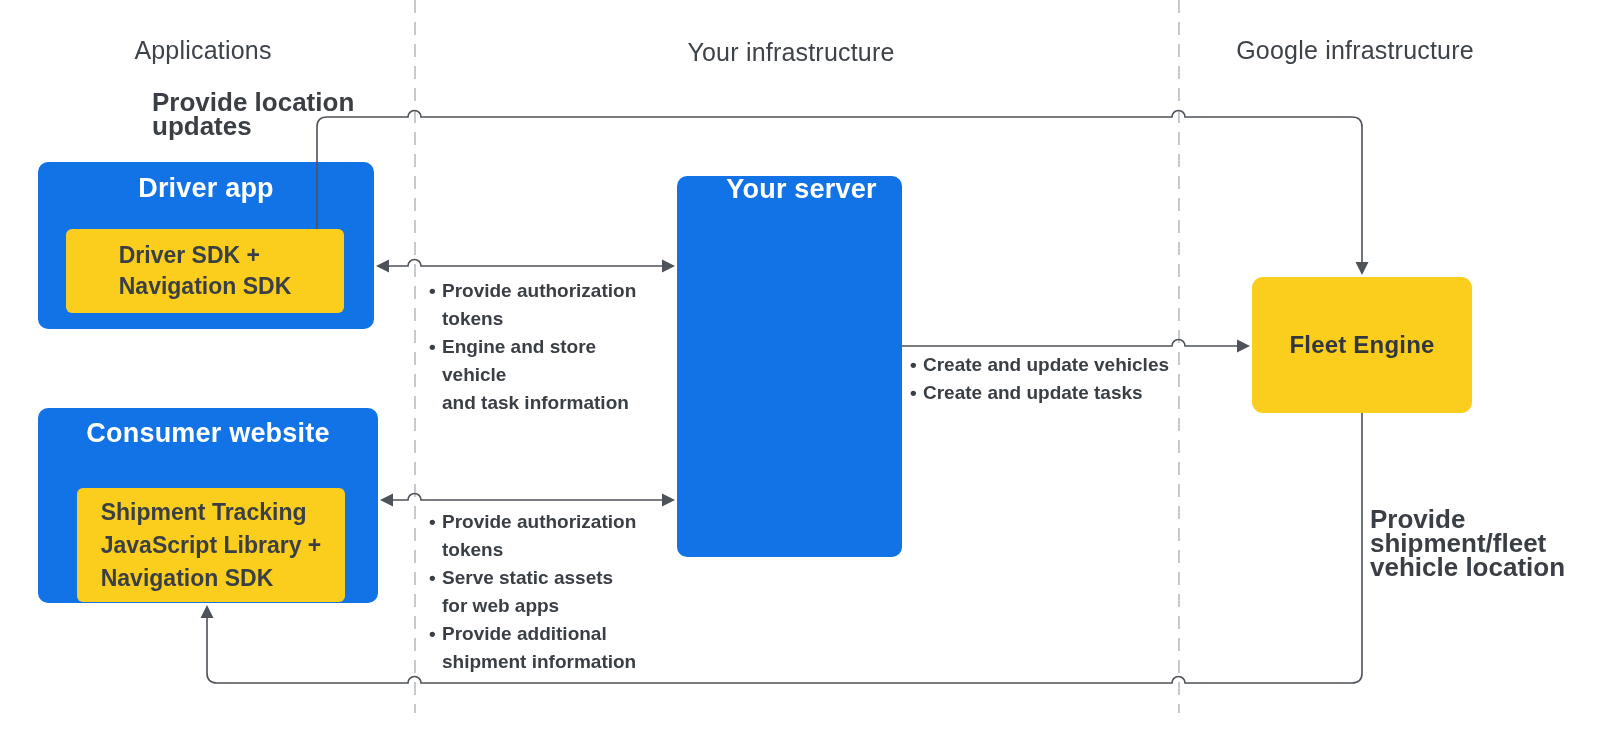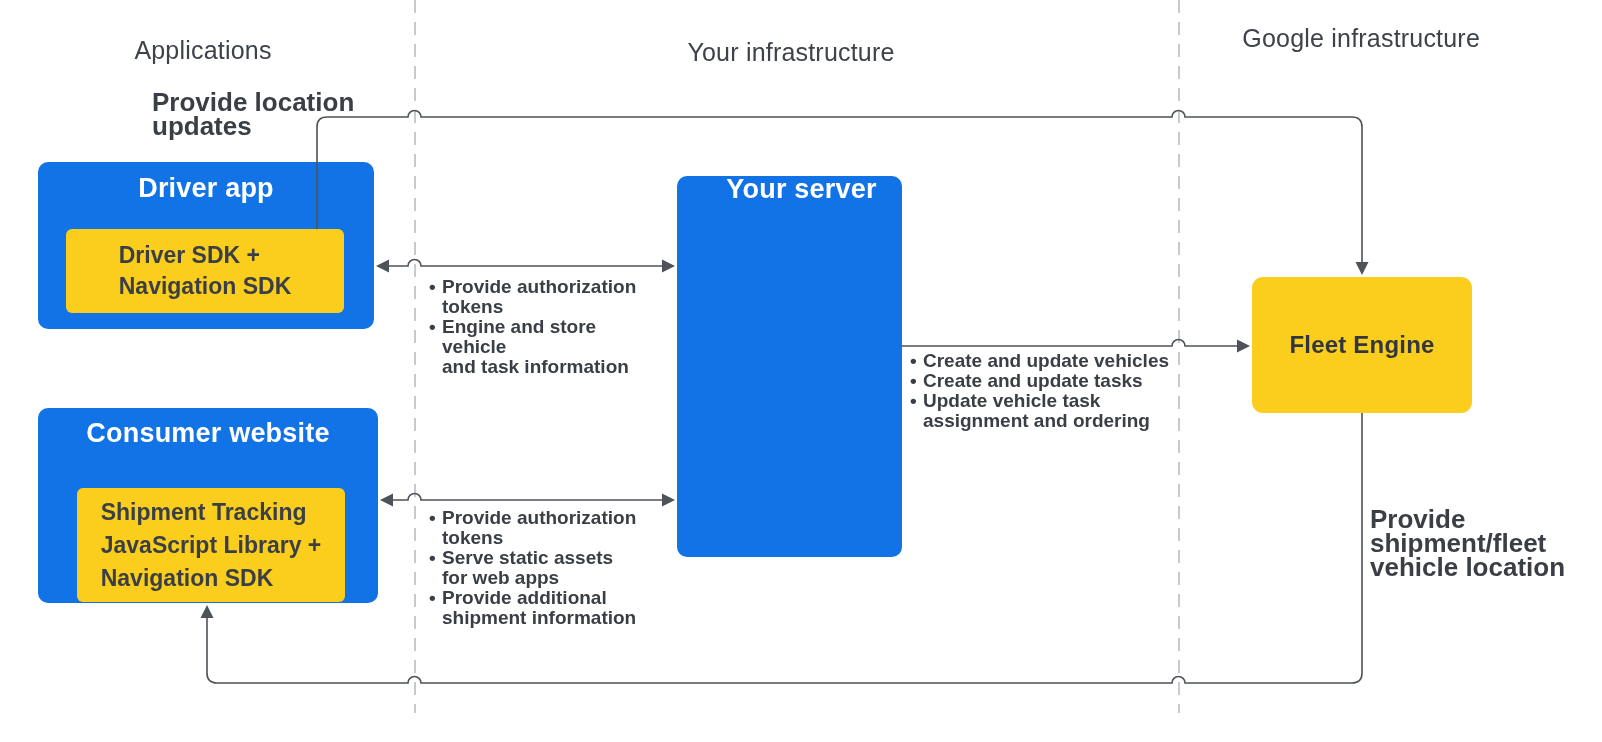--- a/index.html
+++ b/index.html
@@ -50,21 +50,21 @@
   }
   .edge-label{
     position:absolute;z-index:2;
     font-size:26px;font-weight:700;color:var(--text-dark);
     line-height:24px;white-space:pre-line;
   }
   ul.bullets{
     position:absolute;z-index:2;
     list-style:none;margin:0;padding:0;
     font-size:19px;font-weight:700;color:var(--text-dark);
-    line-height:20px;
+    line-height:28px;
   }
   ul.bullets li{
     position:relative;
     padding-left:13px;
     white-space:pre-line;
   }
   ul.bullets li::before{
     content:"\2022";
     position:absolute;left:0;top:0;
   }
@@ -92,21 +92,21 @@
 
     <path d="M 902,346 L 1172,346 A 6.5,6.5 0 0 1 1185,346 L 1237,346" fill="none" stroke="var(--line)" stroke-width="1.6"></path>
     <polygon points="1237,339.5 1237,352.5 1250,346" fill="var(--line)"></polygon>
 
     <path d="M 1362,413 L 1362,673 Q 1362,683 1352,683 L 1185,683 A 6.5,6.5 0 0 0 1172,683 L 421,683 A 6.5,6.5 0 0 0 408,683 L 217,683 Q 207,683 207,673 L 207,618" fill="none" stroke="var(--line)" stroke-width="1.6"></path>
     <polygon points="200.5,618 213.5,618 207,605" fill="var(--line)"></polygon>
   </svg>
 
   <div class="col-header" style="left:103px;top:36px;width:200px;">Applications</div>
   <div class="col-header" style="left:666px;top:38px;width:250px;">Your infrastructure</div>
-  <div class="col-header" style="left:1230px;top:24px;width:250px;text-align:right;">Google infrastructure</div>
+  <div class="col-header" style="left:1230px;top:36px;width:250px;">Google infrastructure</div>
 
   <div class="node blue" style="left:38px;top:162px;width:336px;height:167px;"></div>
   <div class="node-title" style="left:38px;top:173px;width:336px;">Driver app</div>
   <div class="sdk-box" style="left:66px;top:229px;width:278px;height:84px;">Driver SDK +
 Navigation SDK</div>
 
   <div class="node blue" style="left:38px;top:408px;width:340px;height:195px;"></div>
   <div class="node-title" style="left:38px;top:418px;width:340px;">Consumer website</div>
   <div class="sdk-box" style="left:77px;top:488px;width:268px;height:114px;line-height:33px;">Shipment Tracking
 JavaScript Library +
@@ -133,17 +133,15 @@
 tokens</li>
     <li>Serve static assets
 for web apps</li>
     <li>Provide additional
 shipment information</li>
   </ul>
 
   <ul class="bullets" style="left:910px;top:351px;width:280px;">
     <li>Create and update vehicles</li>
     <li>Create and update tasks</li>
-    <li>Update vehicle task
-assignment and ordering</li>
   </ul>
 
 </div>
 
 </body></html>

